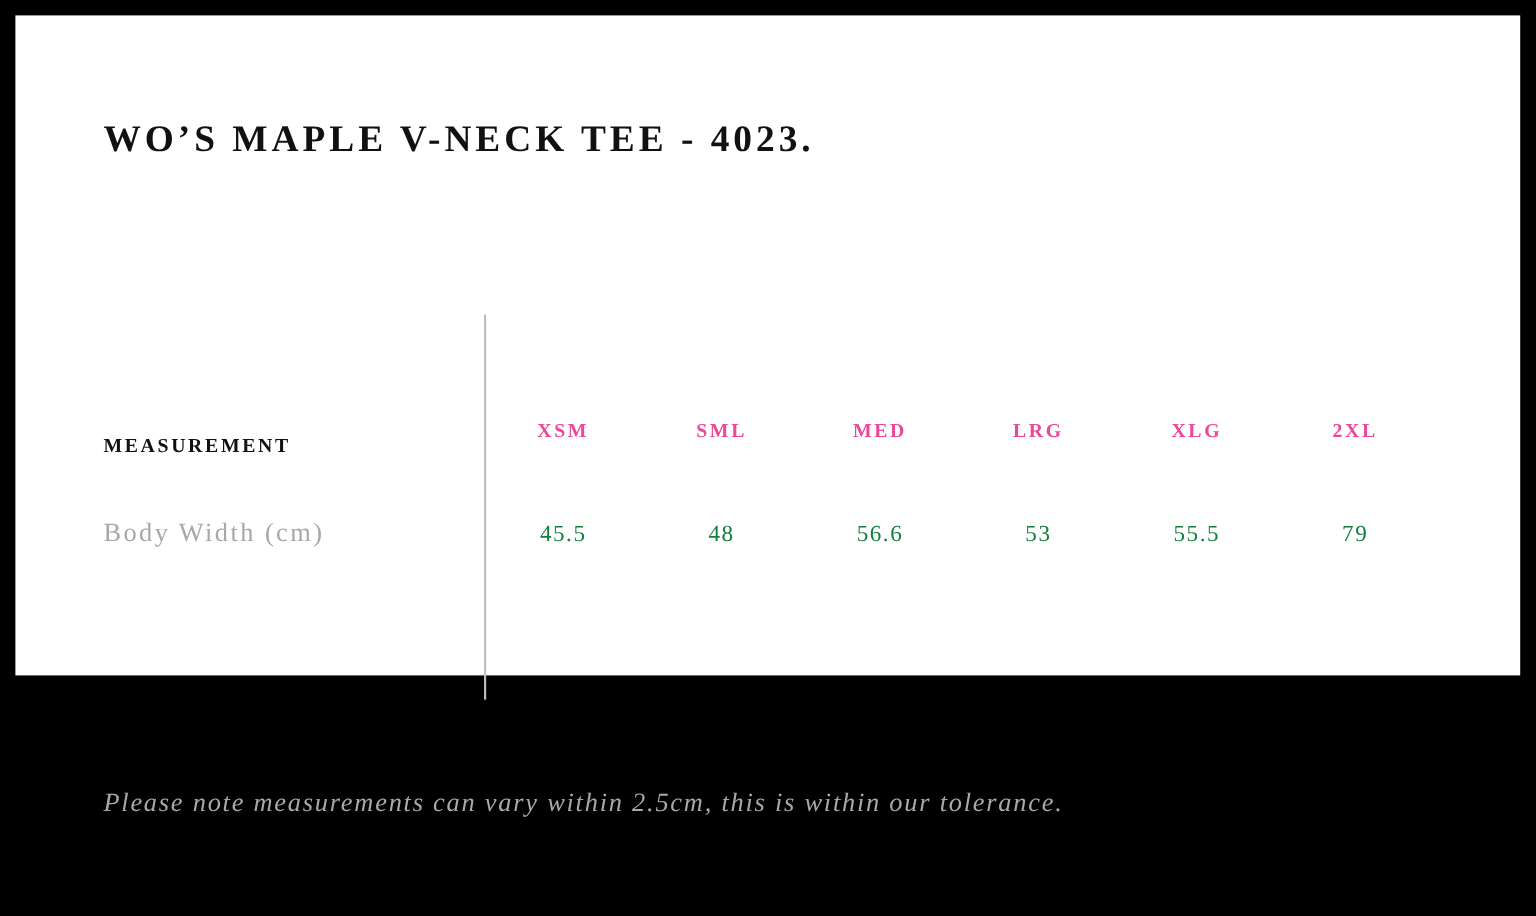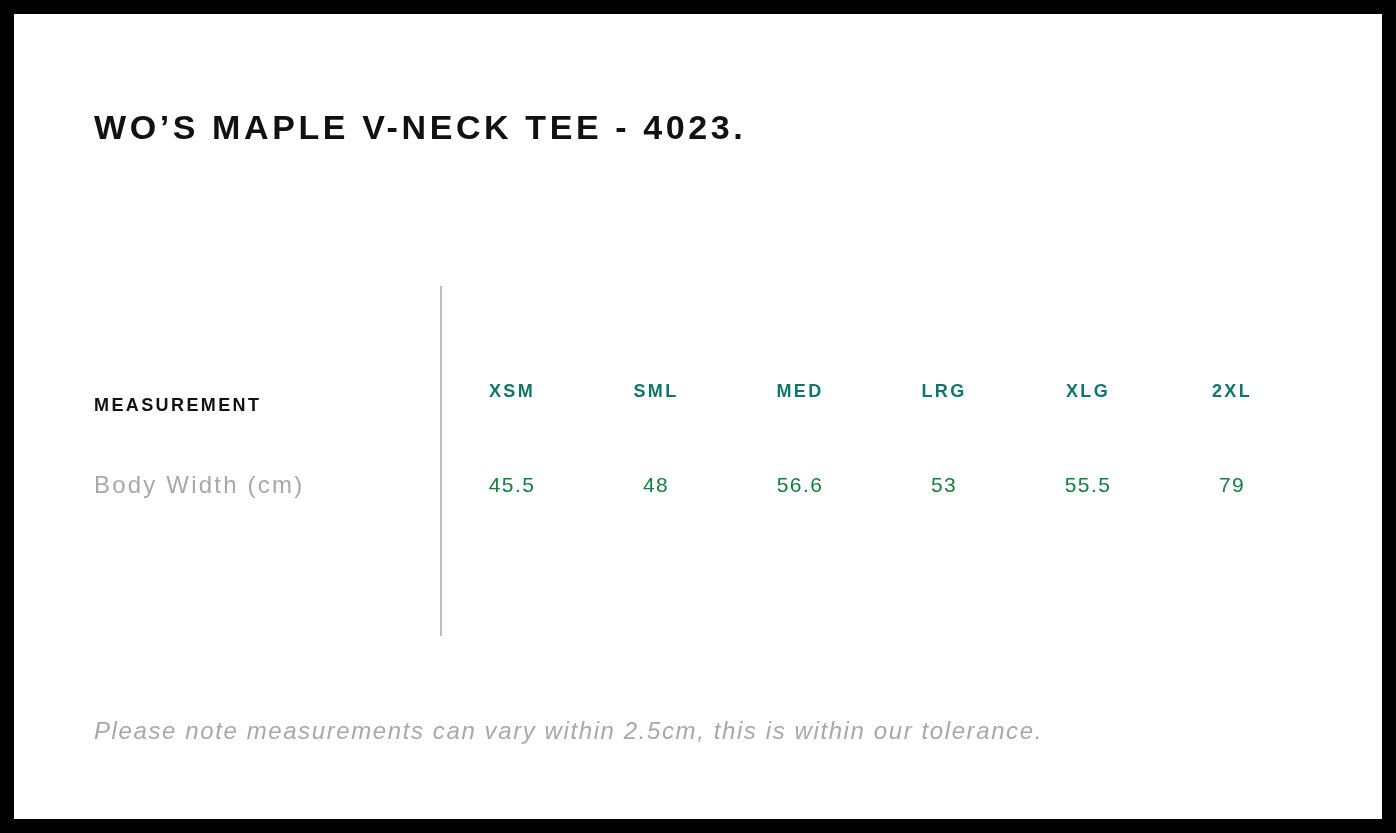--- a/index.html
+++ b/index.html
@@ -11,23 +11,24 @@
     width: 1396px;
     height: 833px;
     font-family: "Liberation Sans", sans-serif;
     overflow: hidden;
   }
   .page {
     position: absolute;
     left: 14px;
     top: 14px;
     width: 1368px;
-    height: 805px;
+    height: 600px;
     background: #ffffff;
     box-sizing: border-box;
+    font-family: Liberation Serif, serif;
   }
   .title {
     position: absolute;
     left: 80px;
     top: 94px;
     font-size: 34px;
     font-weight: bold;
     letter-spacing: 3.6px;
     color: #111111;
     white-space: nowrap;
@@ -70,21 +71,21 @@
     flex: 1 1 0;
     text-align: center;
     font-size: 21px;
     letter-spacing: 1.4px;
     color: #15803d;
   }
   .row-head .cell-val {
     font-weight: bold;
     font-size: 18px;
     letter-spacing: 2.4px;
-    color: #0f766e;
+    color: #ec4899;
   }
   .note {
     position: absolute;
     left: 80px;
     top: 703px;
     font-size: 24px;
     font-style: italic;
     letter-spacing: 1.6px;
     color: #a8a8a8;
     white-space: nowrap;

